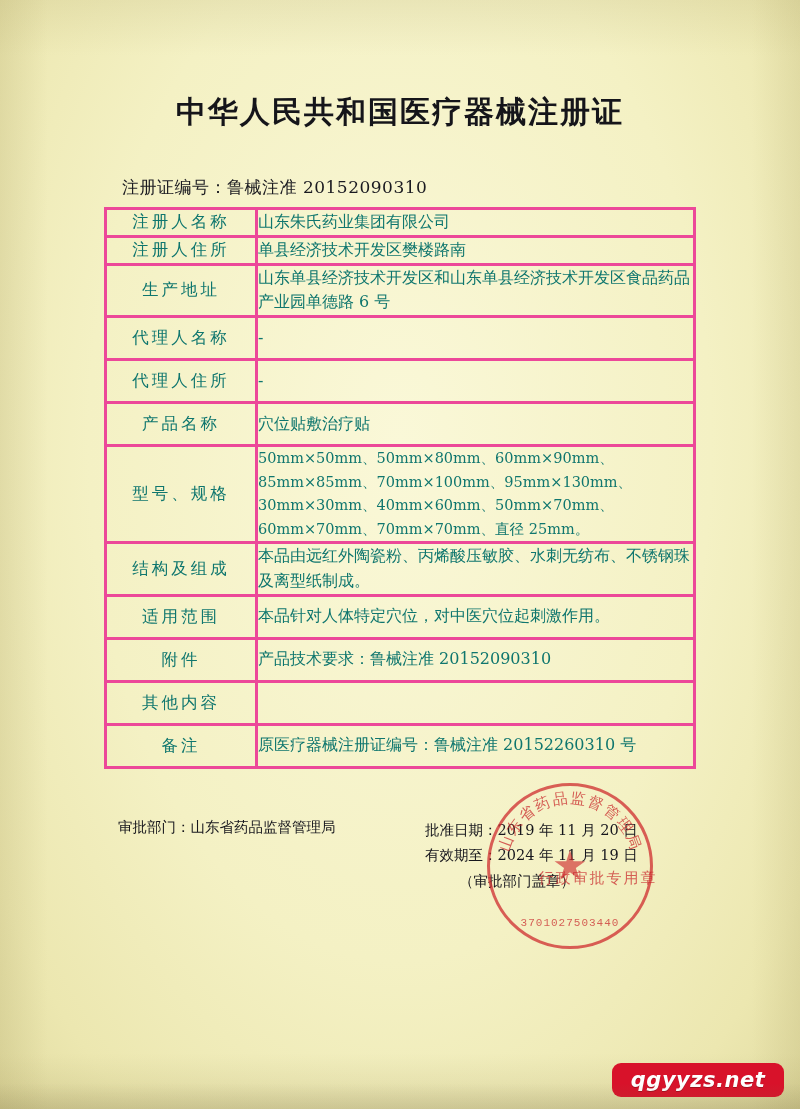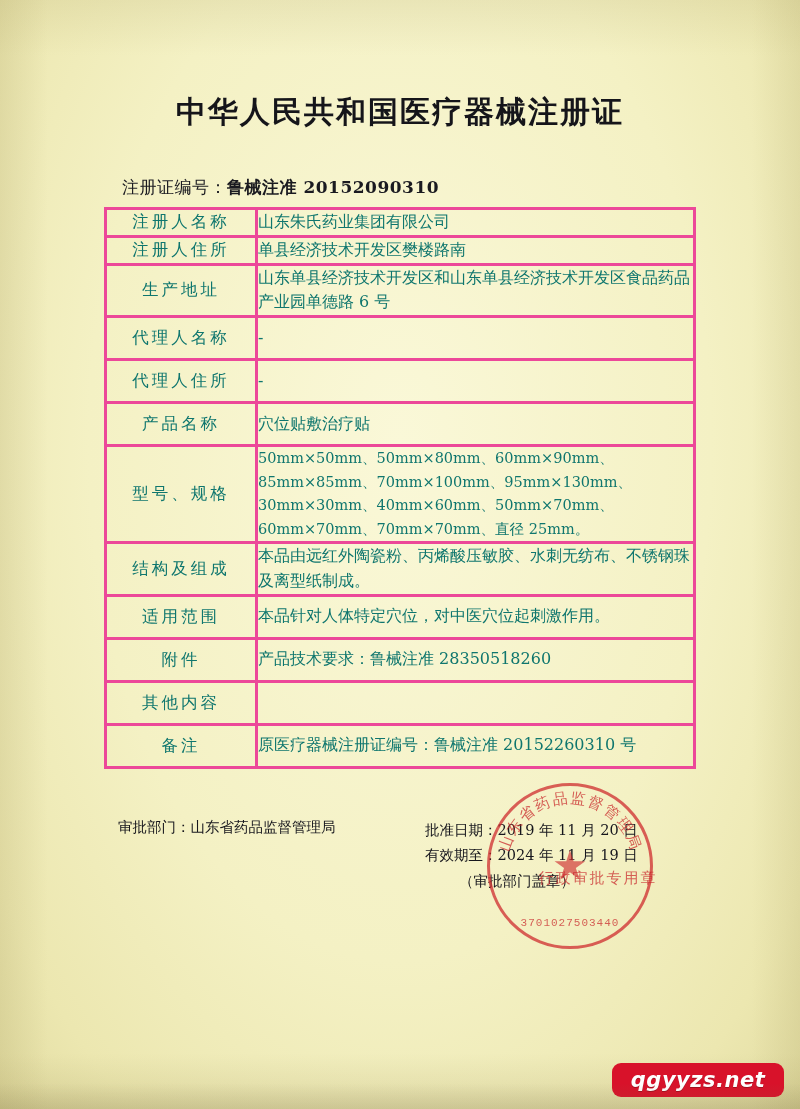--- a/index.html
+++ b/index.html
@@ -52,21 +52,21 @@
     left: 122px;
     font-size: 17px;
     color: #1a1a20;
     letter-spacing: 0.5px;
   }
   .reg-no-line .label {
     font-family: "DejaVu Serif", serif;
   }
   .reg-no-line .value {
     font-family: "DejaVu Serif", serif;
-    font-weight: 700;
+    font-weight: 400;
   }
   table.cert {
     position: absolute;
     top: 207px;
     left: 104px;
     width: 592px;
     border-collapse: collapse;
     table-layout: fixed;
     background: transparent;
   }
@@ -252,21 +252,21 @@
       <tr>
         <td class="k">结构及组成</td>
         <td class="v">本品由远红外陶瓷粉、丙烯酸压敏胶、水刺无纺布、不锈钢珠及离型纸制成。</td>
       </tr>
       <tr class="r-tall">
         <td class="k">适用范围</td>
         <td class="v">本品针对人体特定穴位，对中医穴位起刺激作用。</td>
       </tr>
       <tr class="r-tall">
         <td class="k">附件</td>
-        <td class="v">产品技术要求：鲁械注准 28350518260</td>
+        <td class="v">产品技术要求：鲁械注准 20152090310</td>
       </tr>
       <tr class="r-tall">
         <td class="k">其他内容</td>
         <td class="v"></td>
       </tr>
       <tr class="r-tall">
         <td class="k">备注</td>
         <td class="v">原医疗器械注册证编号：鲁械注准 20152260310 号</td>
       </tr>
     </tbody>

